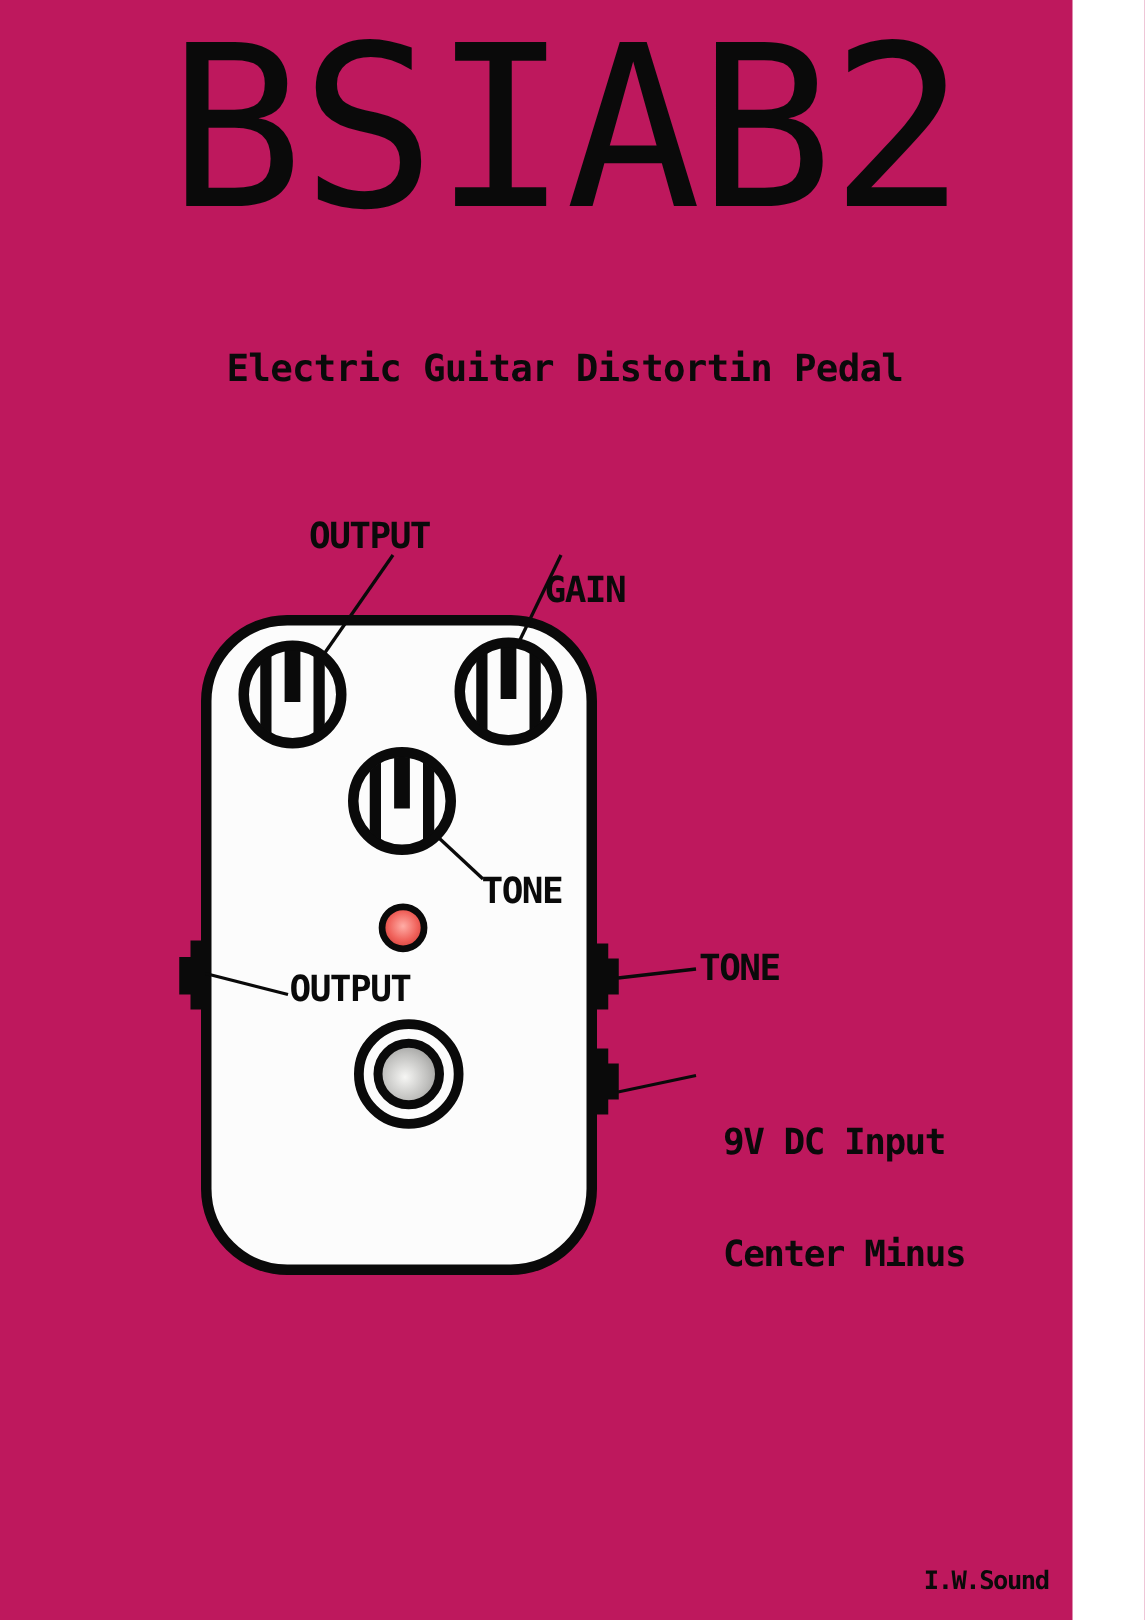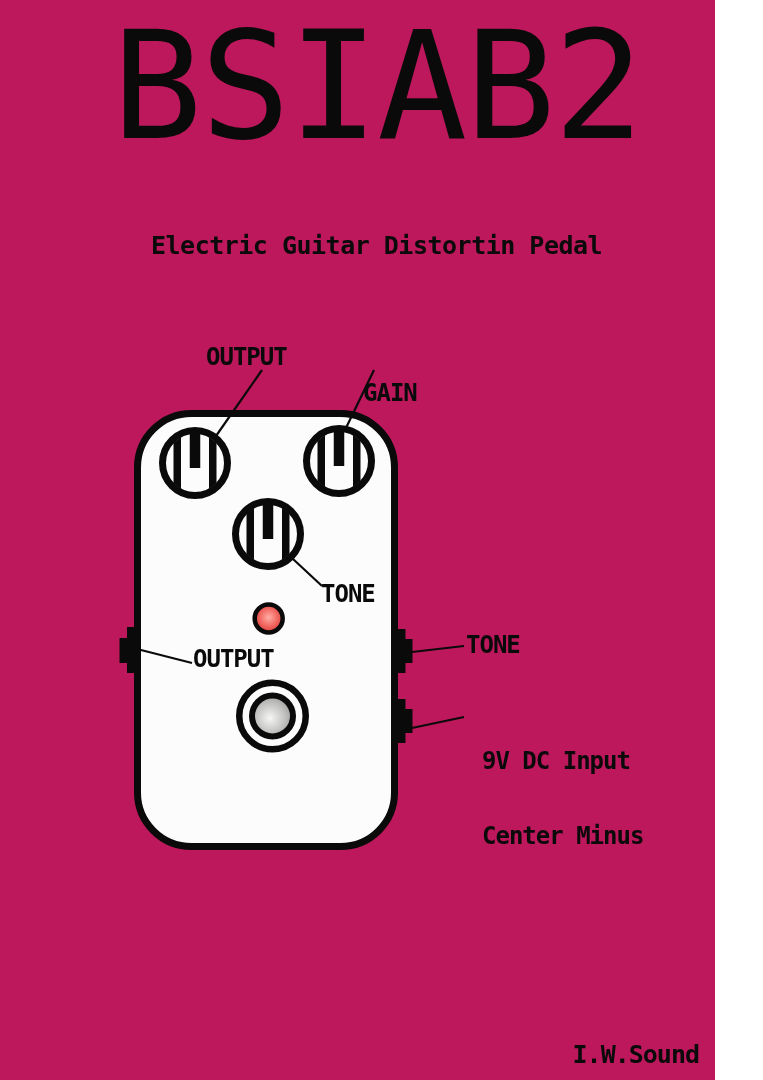--- a/index.html
+++ b/index.html
@@ -42,21 +42,21 @@
   }
   .lbl.volume{left:206px;top:343px;}
   .lbl.gain{left:363px;top:343px;margin-top:36px;}
   .lbl.tone{left:321px;top:580px;}
   .lbl.output{left:193px;top:645px;}
   .lbl.input{left:466px;top:631px;}
   .lbl.dc{left:468px;top:699px;line-height:25px;margin-left:14px;}
   .credit{
     position:absolute;
     right:16px;top:1041px;
-    font-size:25px;
+    font-size:17px;
     line-height:27px;
     font-weight:bold;
     letter-spacing:-1px;
     white-space:pre;
   }
 </style>
 </head>
 <body>
 
 <div class="canvas">

